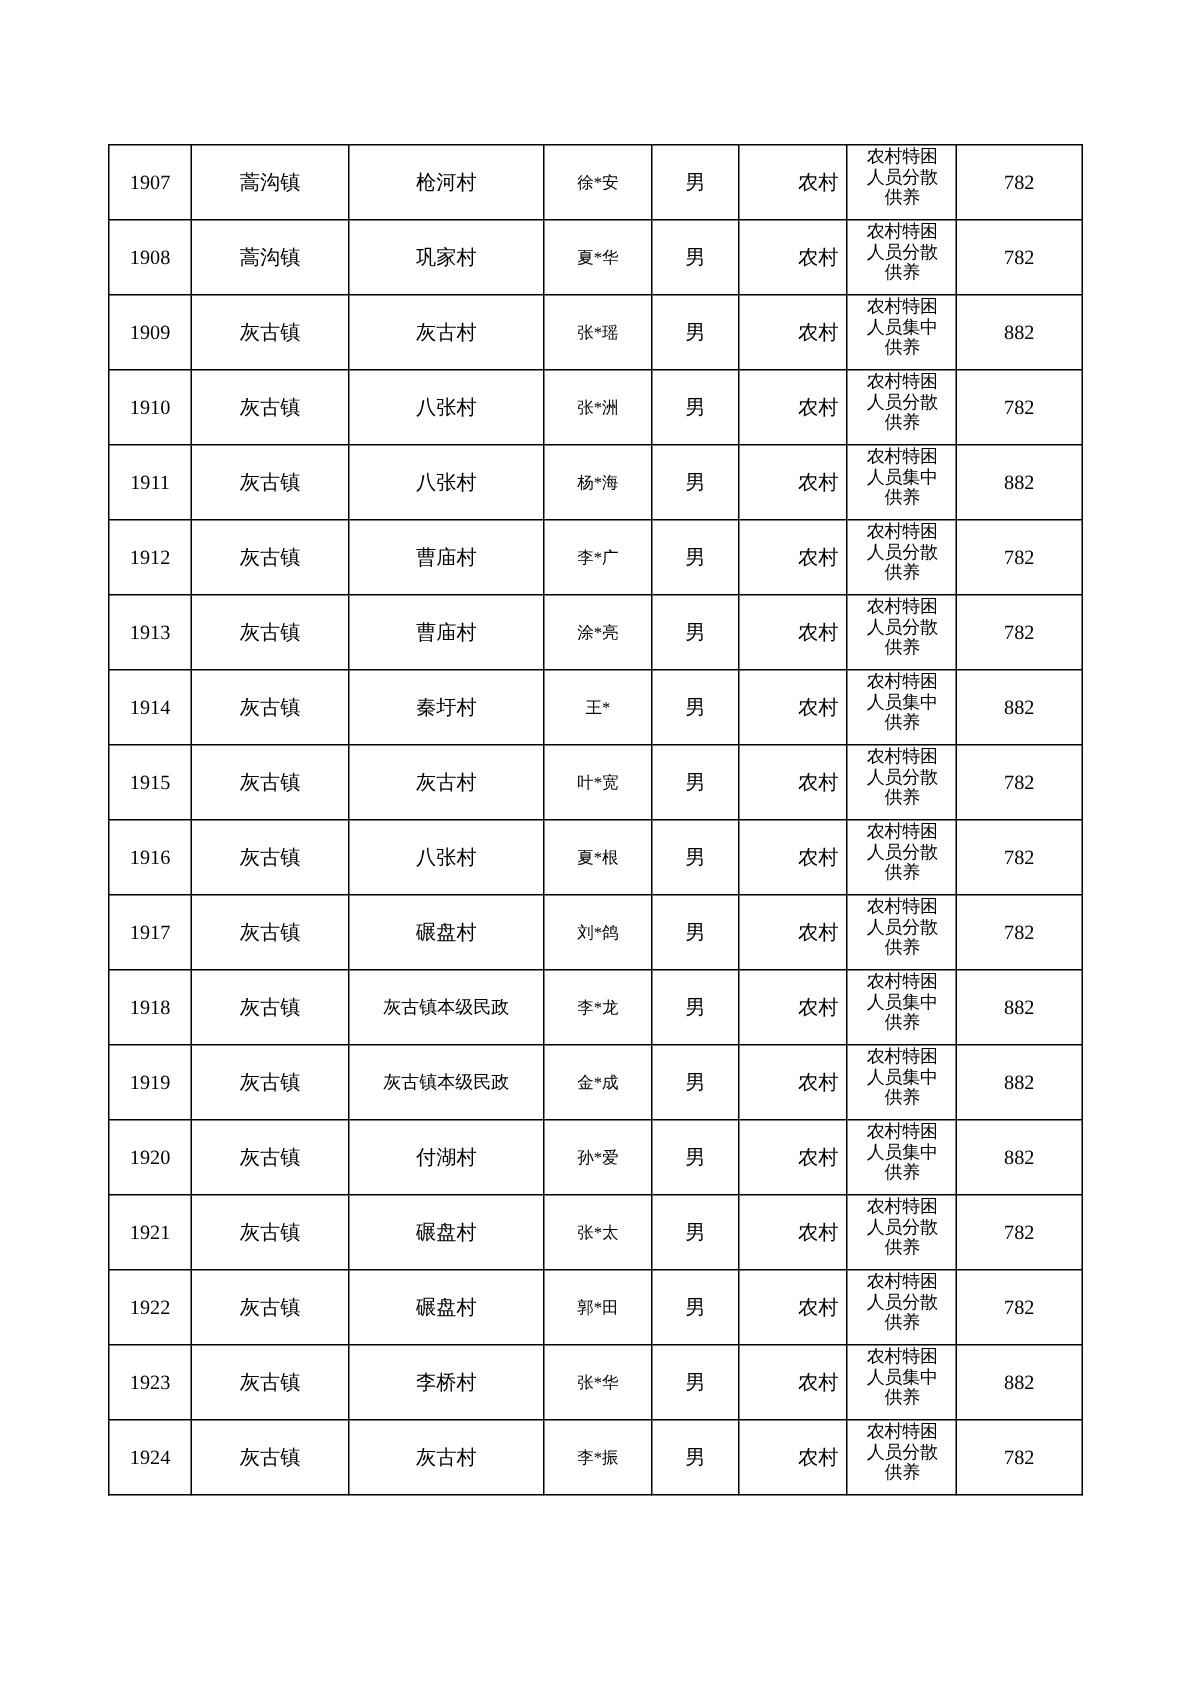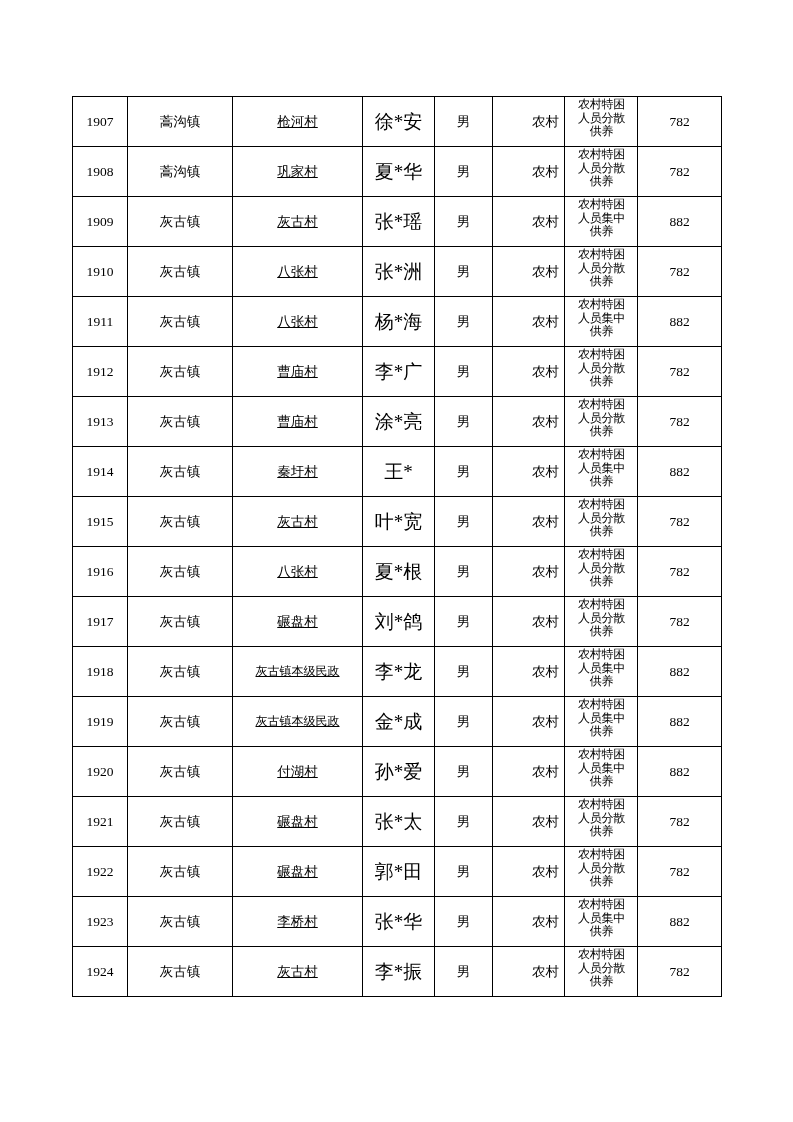--- a/index.html
+++ b/index.html
@@ -39,23 +39,23 @@
   col.c-town   { width: 105px; }
   col.c-vill   { width: 130px; }
   col.c-name   { width: 72px; }
   col.c-sex    { width: 58px; }
   col.c-type   { width: 72px; }
   col.c-cat    { width: 73px; }
   col.c-amt    { width: 84px; }
 
   .cell-seq  { font-size: 13.5px; text-align: right; }
   .cell-town { font-size: 13.5px; text-align: right; }
-  .cell-vill { font-size: 13.5px; white-space: nowrap; text-decoration: underline; }
+  .cell-vill { font-size: 13.5px; white-space: nowrap; }
   .cell-vill.small { font-size: 12px; }
-  .cell-name { font-size: 19px; }
+  .cell-name { font-size: 11px; }
   .cell-sex  { font-size: 13.5px; }
   .cell-type { font-size: 13.5px; margin-left: 34px; }
   .cell-amt  { font-size: 13.5px; }
   .cell-cat {
     font-size: 12px;
     line-height: 1.14;
     letter-spacing: -0.2px;
     display: block;
     width: 73px;
     height: 49px;

